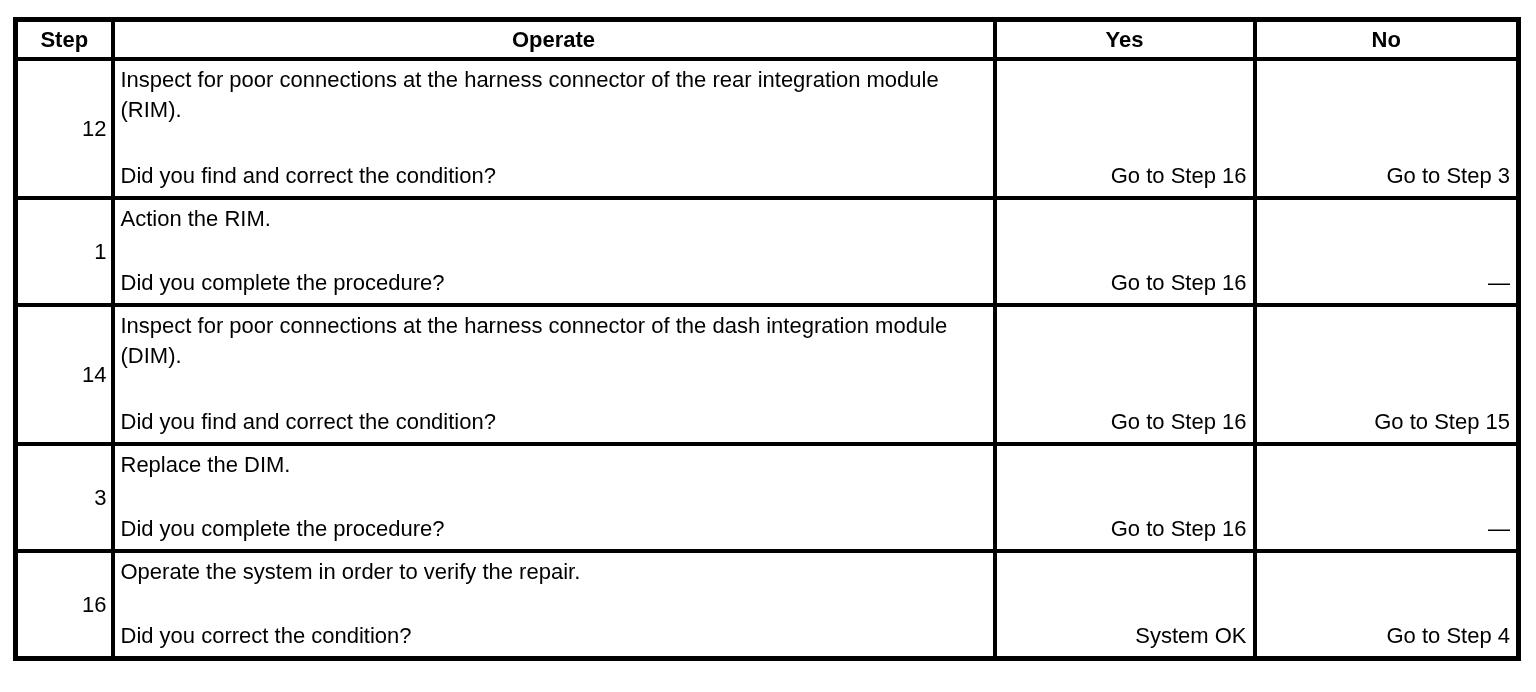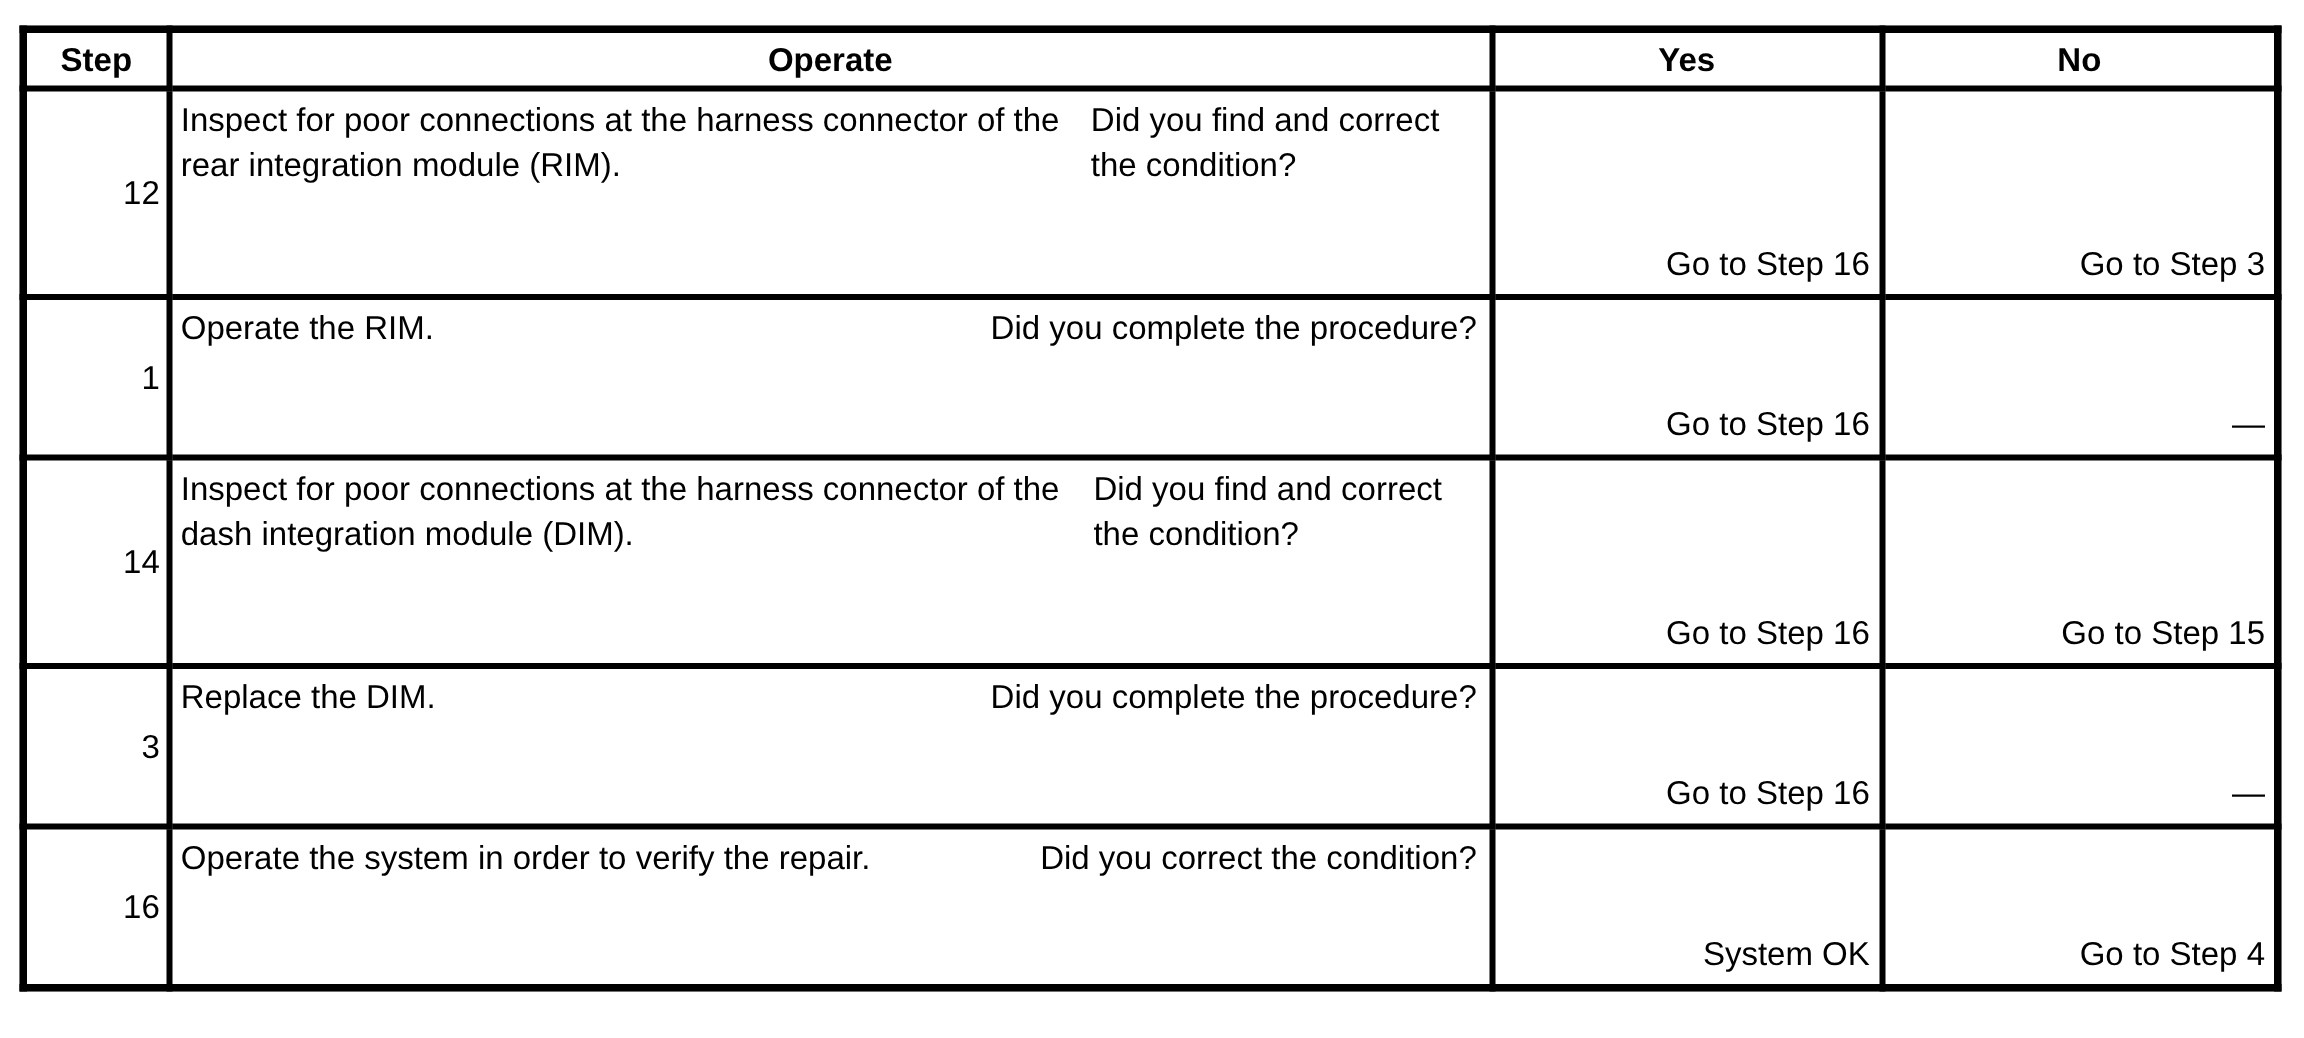--- a/index.html
+++ b/index.html
@@ -11,21 +11,21 @@
     overflow: hidden;
     font-family: "Liberation Sans", "DejaVu Sans", sans-serif;
     color: #000000;
   }
   table.diag {
     border-collapse: collapse;
     table-layout: fixed;
     width: 1503px;
     margin: 17px 0 0 13px;
     border: 5px solid #000000;
-    background: #86efac;
+    background: #404040;
   }
   col.c-step   { width: 97px;  }
   col.c-action { width: 882px; }
   col.c-yes    { width: 260px; }
   col.c-no     { width: 264px; }
   th, td {
     border: 4px solid #000000;
     font-size: 22px;
     line-height: 30px;
     background: #ffffff;
@@ -41,21 +41,21 @@
     text-align: right;
     vertical-align: middle;
     padding: 0 4px;
   }
   td.action-cell {
     vertical-align: top;
     padding: 4px 8px 5px 6px;
   }
   .aw {
     display: flex;
-    flex-direction: row;
+    flex-direction: column;
     justify-content: space-between;
   }
   .aw.tall  { height: 126px; }
   .aw.short { height: 94px;  }
   td.result-cell {
     text-align: right;
     vertical-align: bottom;
     padding: 0 6px 5px 6px;
   }
 </style>
@@ -88,21 +88,21 @@
         </div>
       </td>
       <td class="result-cell">Go to Step 16</td>
       <td class="result-cell">Go to Step 3</td>
     </tr>
 
     <tr>
       <td class="step-cell">1</td>
       <td class="action-cell">
         <div class="aw short">
-          <div>Operate the RIM.</div>
+          <div>Action the RIM.</div>
           <div>Did you complete the procedure?</div>
         </div>
       </td>
       <td class="result-cell">Go to Step 16</td>
       <td class="result-cell">—</td>
     </tr>
 
     <tr>
       <td class="step-cell">14</td>
       <td class="action-cell">

